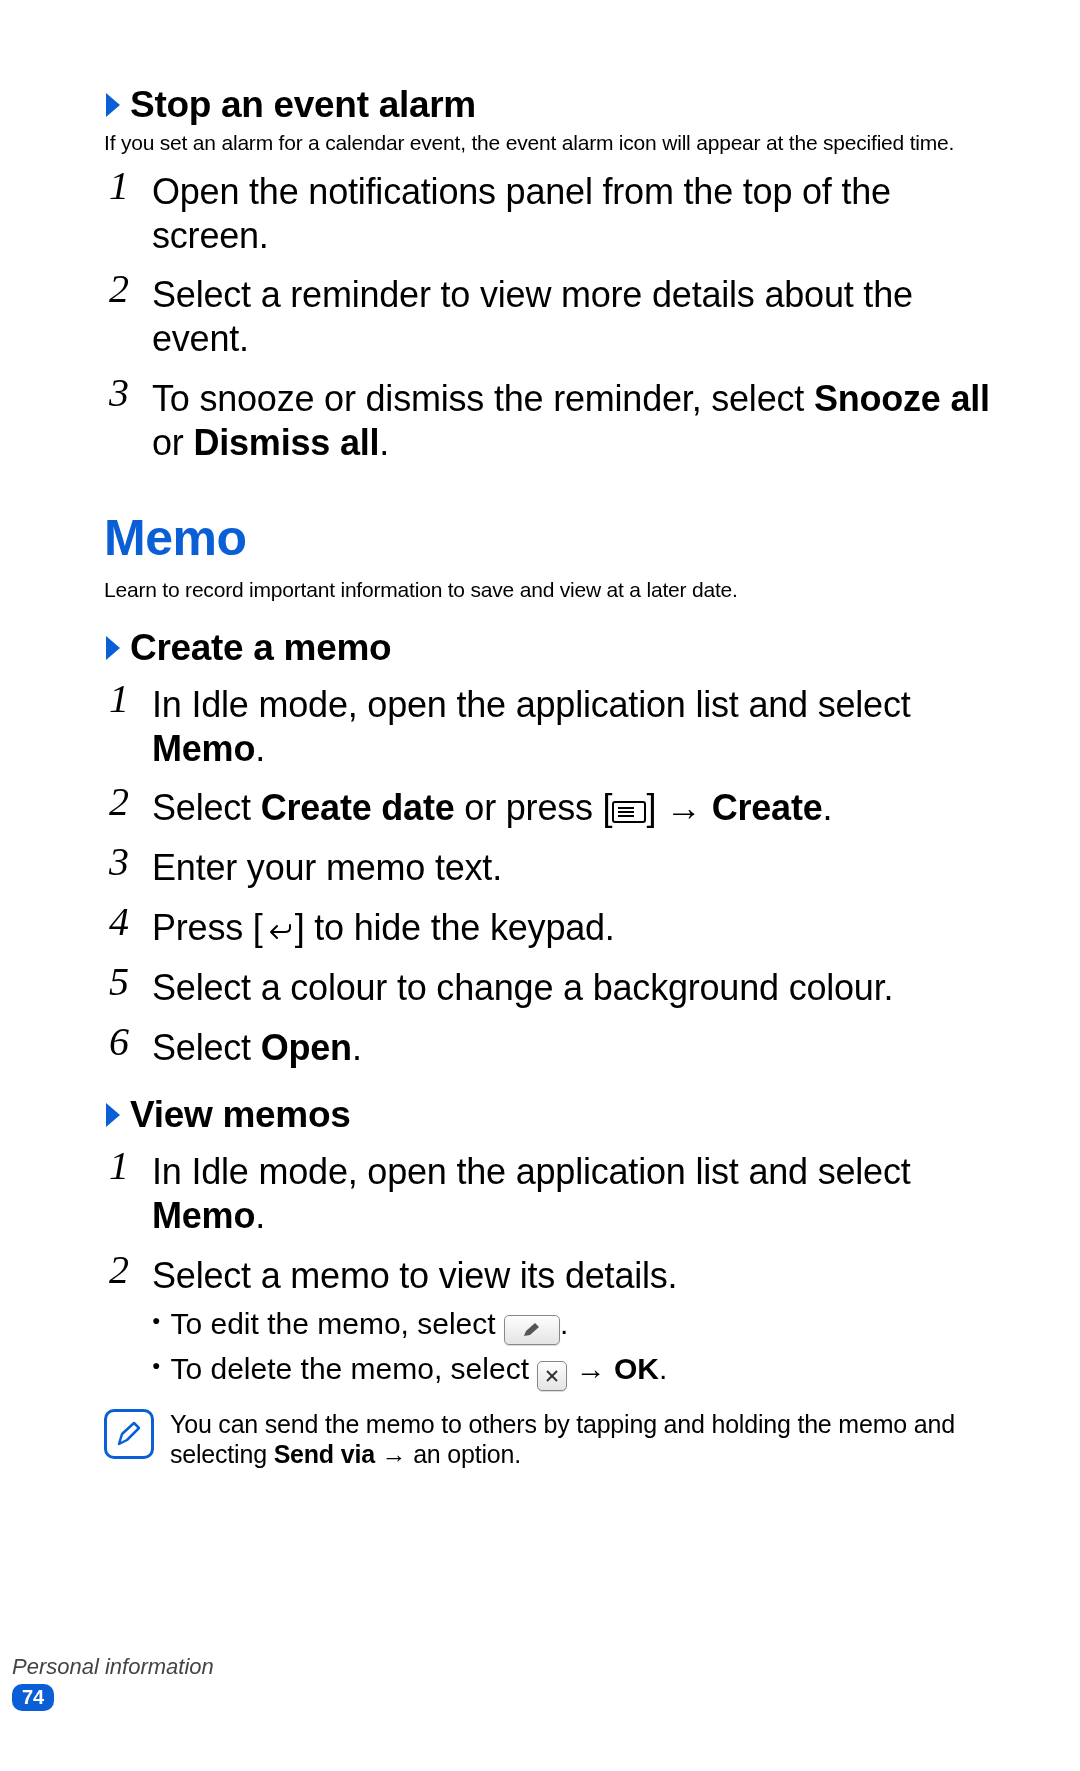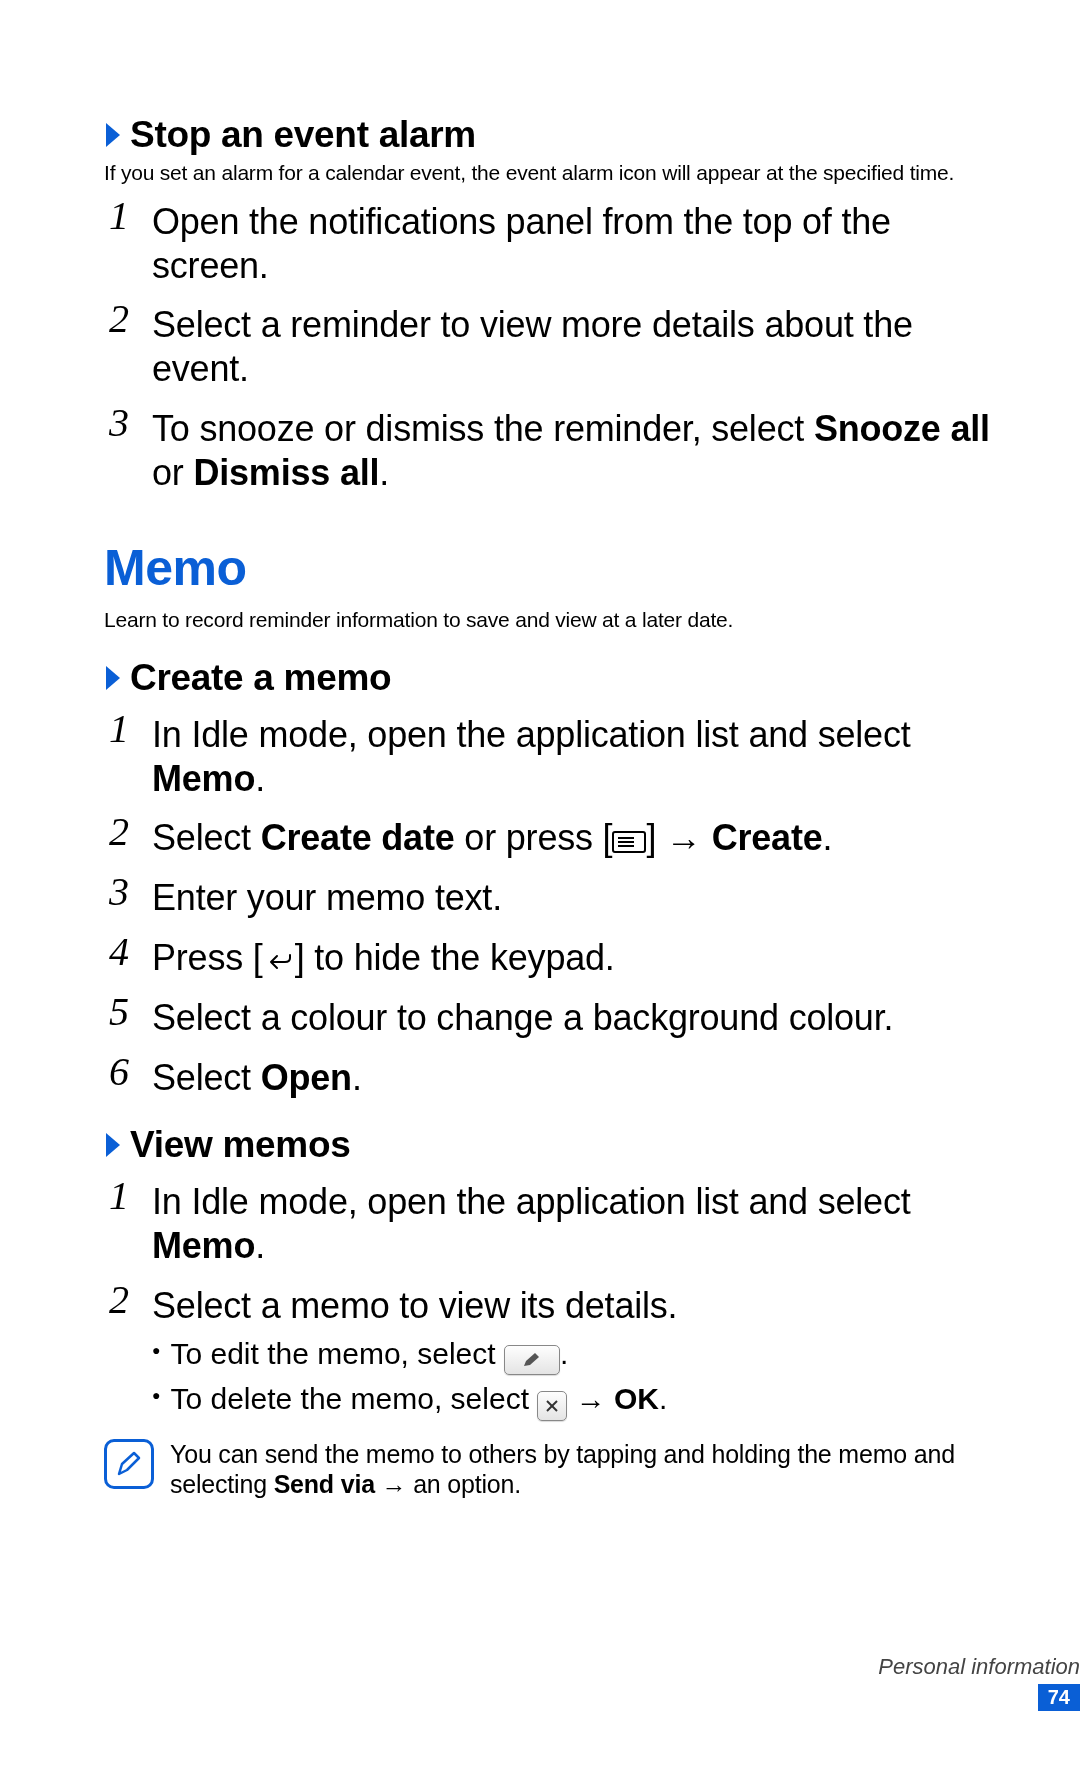--- a/index.html
+++ b/index.html
@@ -5,21 +5,21 @@
   * { margin: 0; padding: 0; box-sizing: border-box; }
   body {
     background: #ffffff;
     font-family: "Segoe UI", "Myriad Pro", Arial, sans-serif;
     width: 1080px;
     height: 1771px;
     position: relative;
     color: #000;
   }
   .page {
-    padding: 108px 90px 0 104px;
+    padding: 78px 90px 0 104px;
   }
 
   
   .subsection {
     display: flex;
     align-items: center;
     gap: 6px;
     margin-top: 6px;
     margin-bottom: 4px;
   }
@@ -133,36 +133,36 @@
     font-size: 25px;
     line-height: 1.22;
     letter-spacing: -0.2px;
   }
 
   
   .footer {
     position: absolute;
     bottom: 60px;
     left: 12px; right: 0;
-    text-align: right;
+    text-align: left;
   }
   .footer-cat {
     font-style: italic;
     font-size: 22px;
     color: #444;
     margin-bottom: 4px;
   }
   .page-num {
     display: inline-block;
     background: #0a5fd6;
     color: #fff;
     font-size: 20px;
     font-weight: 600;
     padding: 2px 10px;
-    border-radius: 0;
+    border-radius: 10px;
   }
 </style>
 </head>
 <body>
 
 <div class="page">
 
   <div class="subsection">
     <span class="chev">
       <svg width="18" height="28" viewBox="0 0 18 28">
@@ -184,21 +184,21 @@
     </div>
     <div class="step">
       <span class="num">3</span>
       <span class="step-text">
         <span>To snooze or dismiss the reminder, select </span><span class="b">Snooze all</span><span> or </span><span class="b">Dismiss all</span><span>.</span>
       </span>
     </div>
   </div>
 
   <h1 class="section-title">Memo</h1>
-  <p class="para">Learn to record reminder information to save and view at a later date.</p>
+  <p class="para">Learn to record important information to save and view at a later date.</p>
 
   <div class="subsection later">
     <span class="chev">
       <svg width="18" height="28" viewBox="0 0 18 28">
           <polygon points="2,2 16,14 2,26" fill="#0a5fd6"></polygon>
         </svg>
     </span>
     <span class="sub-title">Create a memo</span>
   </div>
 

